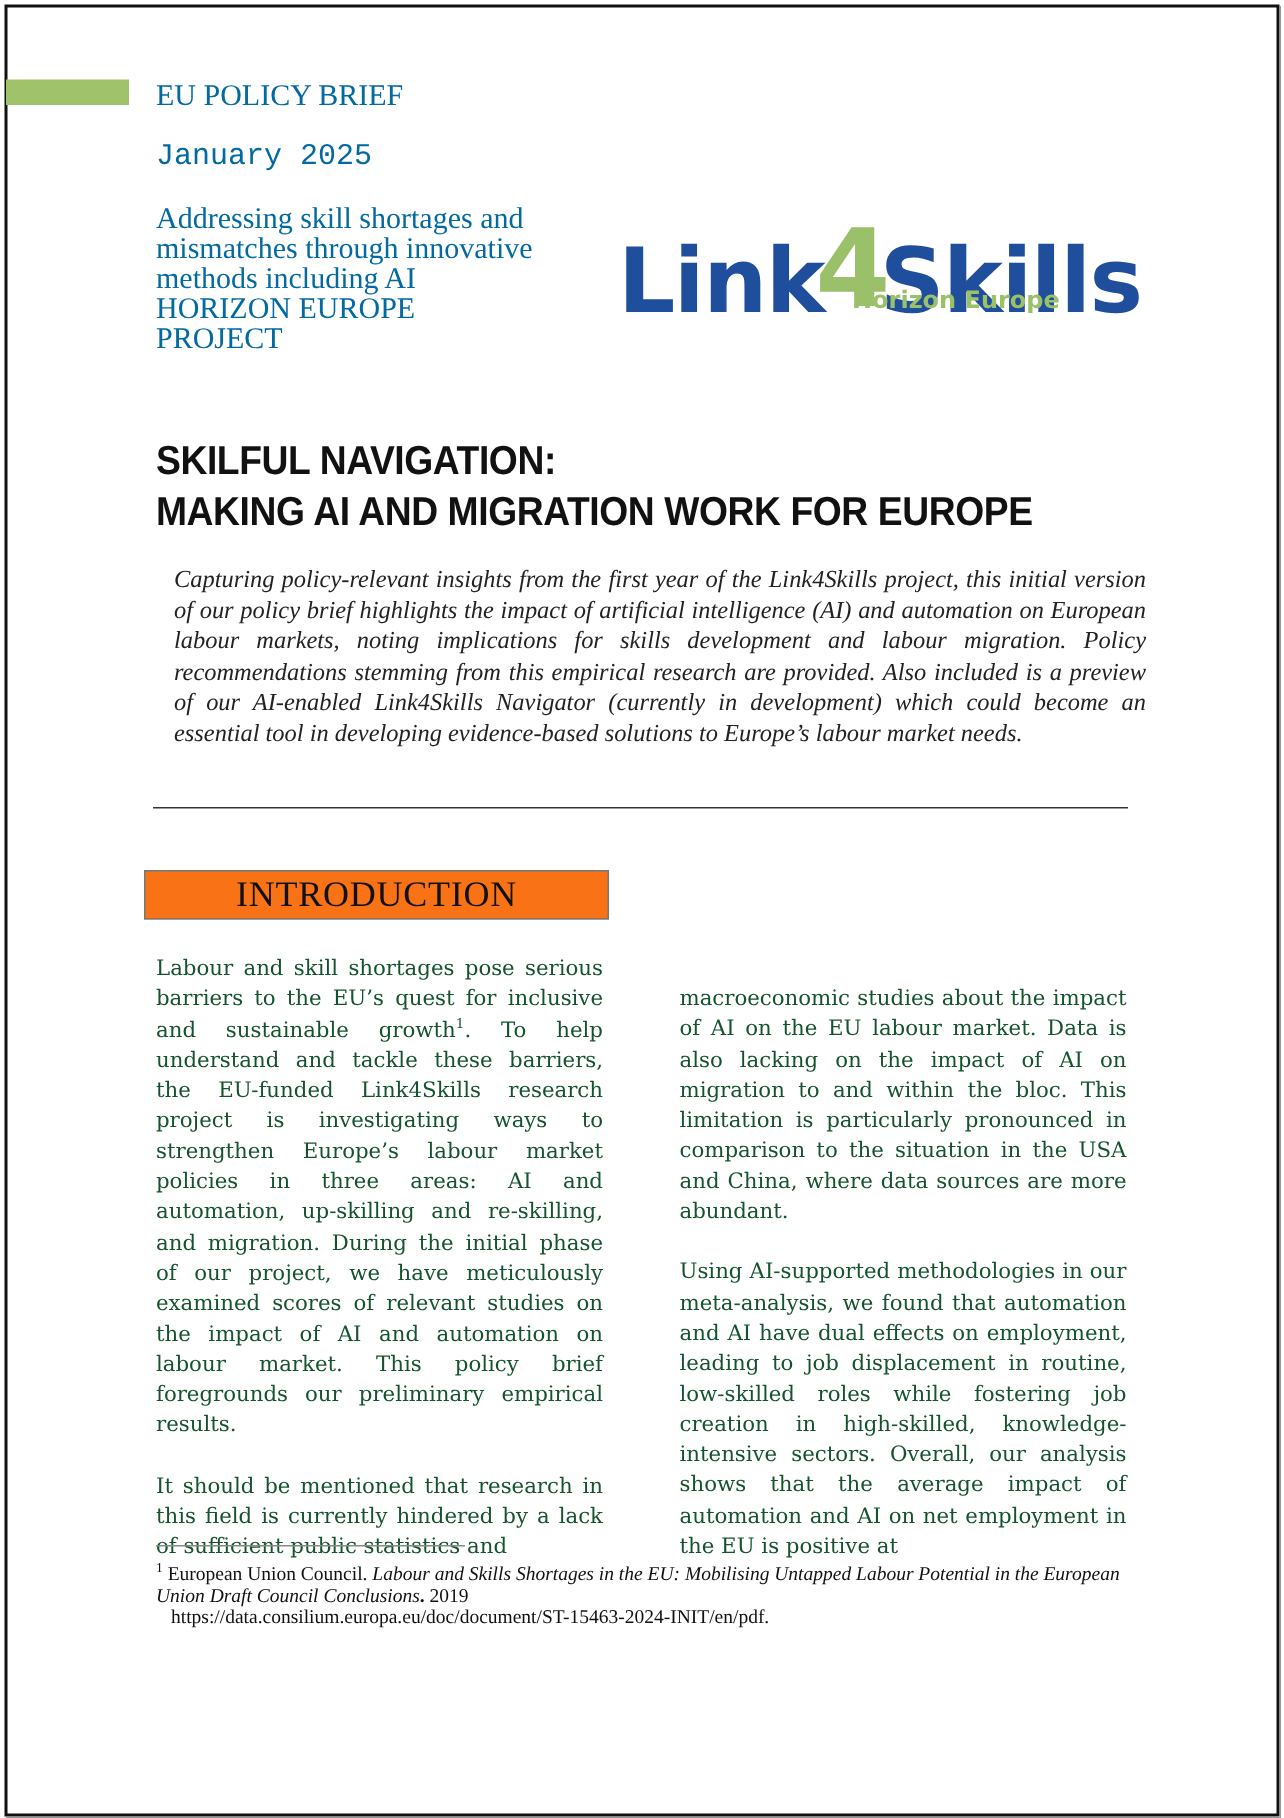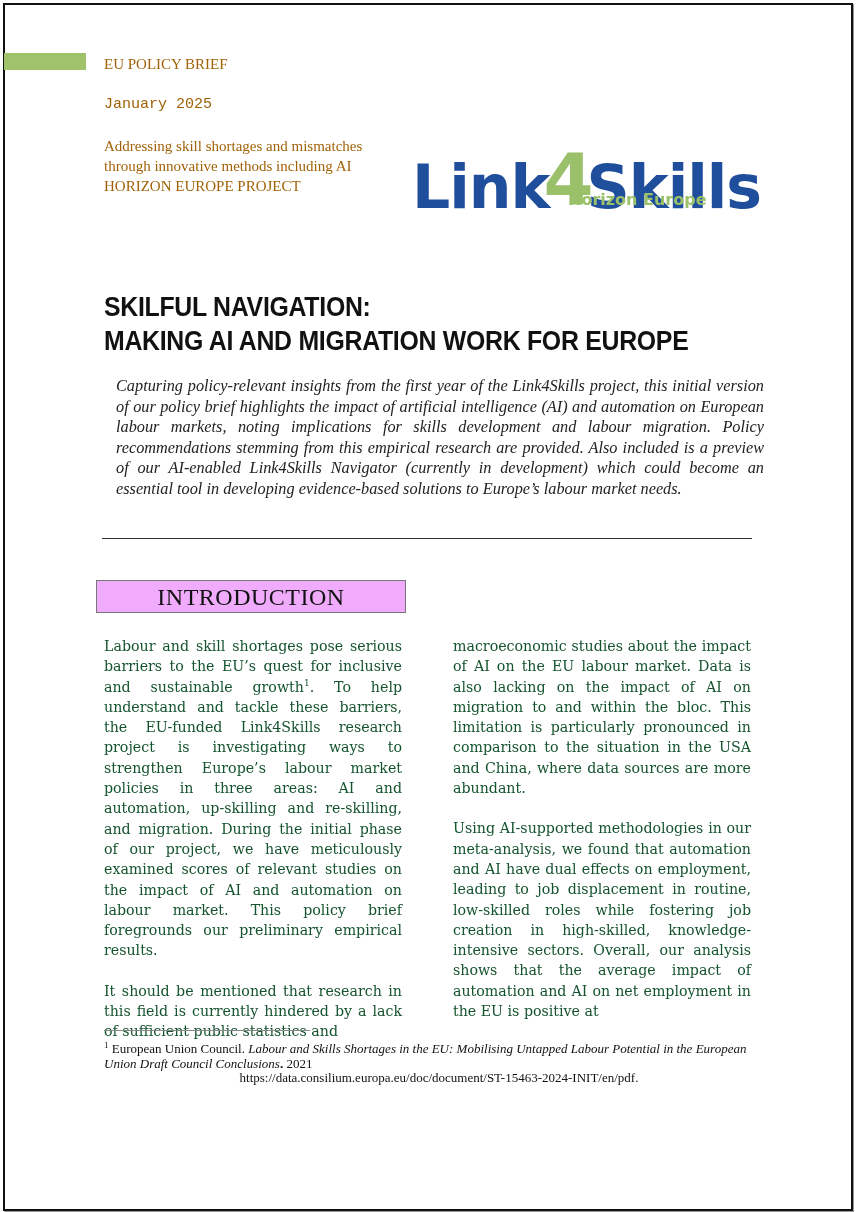--- a/index.html
+++ b/index.html
@@ -1,38 +1,38 @@
 <!DOCTYPE html>
 <html><head>
 <meta charset="utf-8">
 <style>
   html, body { margin: 0; padding: 0; background: #ffffff; }
   body { width: 856px; height: 1212px; position: relative; overflow: hidden; font-family: "DejaVu Serif", "Liberation Serif", serif; color: #111; }
   .frame { position: absolute; left: 3px; top: 3px; width: 846px; height: 1204px; border: 2px solid #111; box-shadow: 1px 1px 0 #999; }
   .green-bar { position: absolute; left: 4px; top: 53px; width: 82px; height: 17px; background: #9fc26b; }
-  .meta { position: absolute; left: 104px; font-family: "Liberation Serif", serif; font-size: 15px; line-height: 20px; color: #a16207; }
+  .meta { position: absolute; left: 104px; font-family: "Liberation Serif", serif; font-size: 20px; line-height: 20px; color: #0369a1; }
   .meta-brief { top: 54px; }
   .meta-date { top: 95px; font-family: Liberation Mono, monospace; }
   .meta-project { top: 136px; width: 260px; }
   .logo { position: absolute; left: 412px; top: 128px; width: 350px; height: 95px; }
   .logo-main { position: absolute; left: 0; top: 12px; font-family: "DejaVu Sans", sans-serif; font-weight: bold; font-size: 60px; letter-spacing: -1px; color: #1f4e9c; line-height: 86px; white-space: nowrap; }
   .logo-main .four { color: #9bc06a; font-size: 72px; position: relative; top: -4px; margin: 0 -6px; }
   .logo-sub { position: absolute; left: 156px; top: 62px; font-family: "DejaVu Sans", sans-serif; font-weight: bold; font-size: 16px; color: #9bc06a; white-space: nowrap; }
   .title { position: absolute; left: 104px; top: 290px; font-family: "Liberation Sans", sans-serif; font-weight: bold; font-size: 27px; line-height: 34px; letter-spacing: -0.3px; color: #111; transform: scaleX(0.92); transform-origin: left top; }
   .abstract { position: absolute; left: 104px; top: 376px; width: 648px; font-family: "Liberation Serif", serif; font-style: italic; font-size: 16.3px; line-height: 20.5px; text-align: justify; color: #222; margin-left: 12px; }
   .rule { position: absolute; left: 102px; top: 538px; width: 650px; height: 0; border-top: 1.5px solid #333; }
-  .section-box { position: absolute; left: 96px; top: 580px; width: 310px; height: 33px; background: #f0abfc; border: 1px solid #777; box-sizing: border-box; text-align: center; font-family: "Liberation Serif", serif; font-size: 24px; line-height: 33px; letter-spacing: 0.5px; color: #111; }
+  .section-box { position: absolute; left: 96px; top: 580px; width: 310px; height: 33px; background: #f97316; border: 1px solid #777; box-sizing: border-box; text-align: center; font-family: "Liberation Serif", serif; font-size: 24px; line-height: 33px; letter-spacing: 0.5px; color: #111; }
   .col { position: absolute; width: 298px; font-family: "DejaVu Serif", serif; font-size: 14.2px; line-height: 20.3px; text-align: justify; color: #14532d; }
   .col p { margin: 0 0 20px 0; }
   .col-left { left: 104px; top: 636px; }
-  .col-right { left: 453px; top: 636px; }
+  .col-right { left: 453px; top: 656px; }
   sup { font-size: 9px; line-height: 0; vertical-align: super; }
   .fn-rule { position: absolute; left: 104px; top: 1030px; width: 206px; border-top: 1px solid #888; }
   .footnote { position: absolute; left: 104px; top: 1042px; width: 660px; font-family: "Liberation Serif", serif; font-size: 13px; line-height: 14.5px; color: #111; }
-  .footnote .fn-body { padding-left: 10px; text-align: center; }
+  .footnote .fn-body { padding-left: 10px; }
   .footnote em { }
 </style>
 </head>
 <body>
 
 <div class="frame"></div>
 <div class="green-bar"></div>
 
 <div class="meta meta-brief">EU POLICY BRIEF</div>
 <div class="meta meta-date">January 2025</div>
@@ -62,15 +62,15 @@
   <p>It should be mentioned that research in this field is currently hindered by a lack of sufficient public statistics and</p>
 </div>
 
 <div class="col col-right">
   <p>macroeconomic studies about the impact of AI on the EU labour market. Data is also lacking on the impact of AI on migration to and within the bloc. This limitation is particularly pronounced in comparison to the situation in the USA and China, where data sources are more abundant.</p>
   <p>Using AI-supported methodologies in our meta-analysis, we found that automation and AI have dual effects on employment, leading to job displacement in routine, low-skilled roles while fostering job creation in high-skilled, knowledge-intensive sectors. Overall, our analysis shows that the average impact of automation and AI on net employment in the EU is positive at</p>
 </div>
 
 <div class="fn-rule"></div>
 <div class="footnote">
-  <div><sup>1</sup> <span>European Union Council.</span> <em>Labour and Skills Shortages in the EU: Mobilising Untapped Labour Potential   in the European Union Draft Council Conclusions</em><b>.</b> <span>2021</span></div>
+  <div><sup>1</sup> <span>European Union Council.</span> <em>Labour and Skills Shortages in the EU: Mobilising Untapped Labour Potential   in the European Union Draft Council Conclusions</em><b>.</b> <span>2019</span></div>
   <div class="fn-body">https://data.consilium.europa.eu/doc/document/ST-15463-2024-INIT/en/pdf.</div>
 </div>
 
 </body></html>

